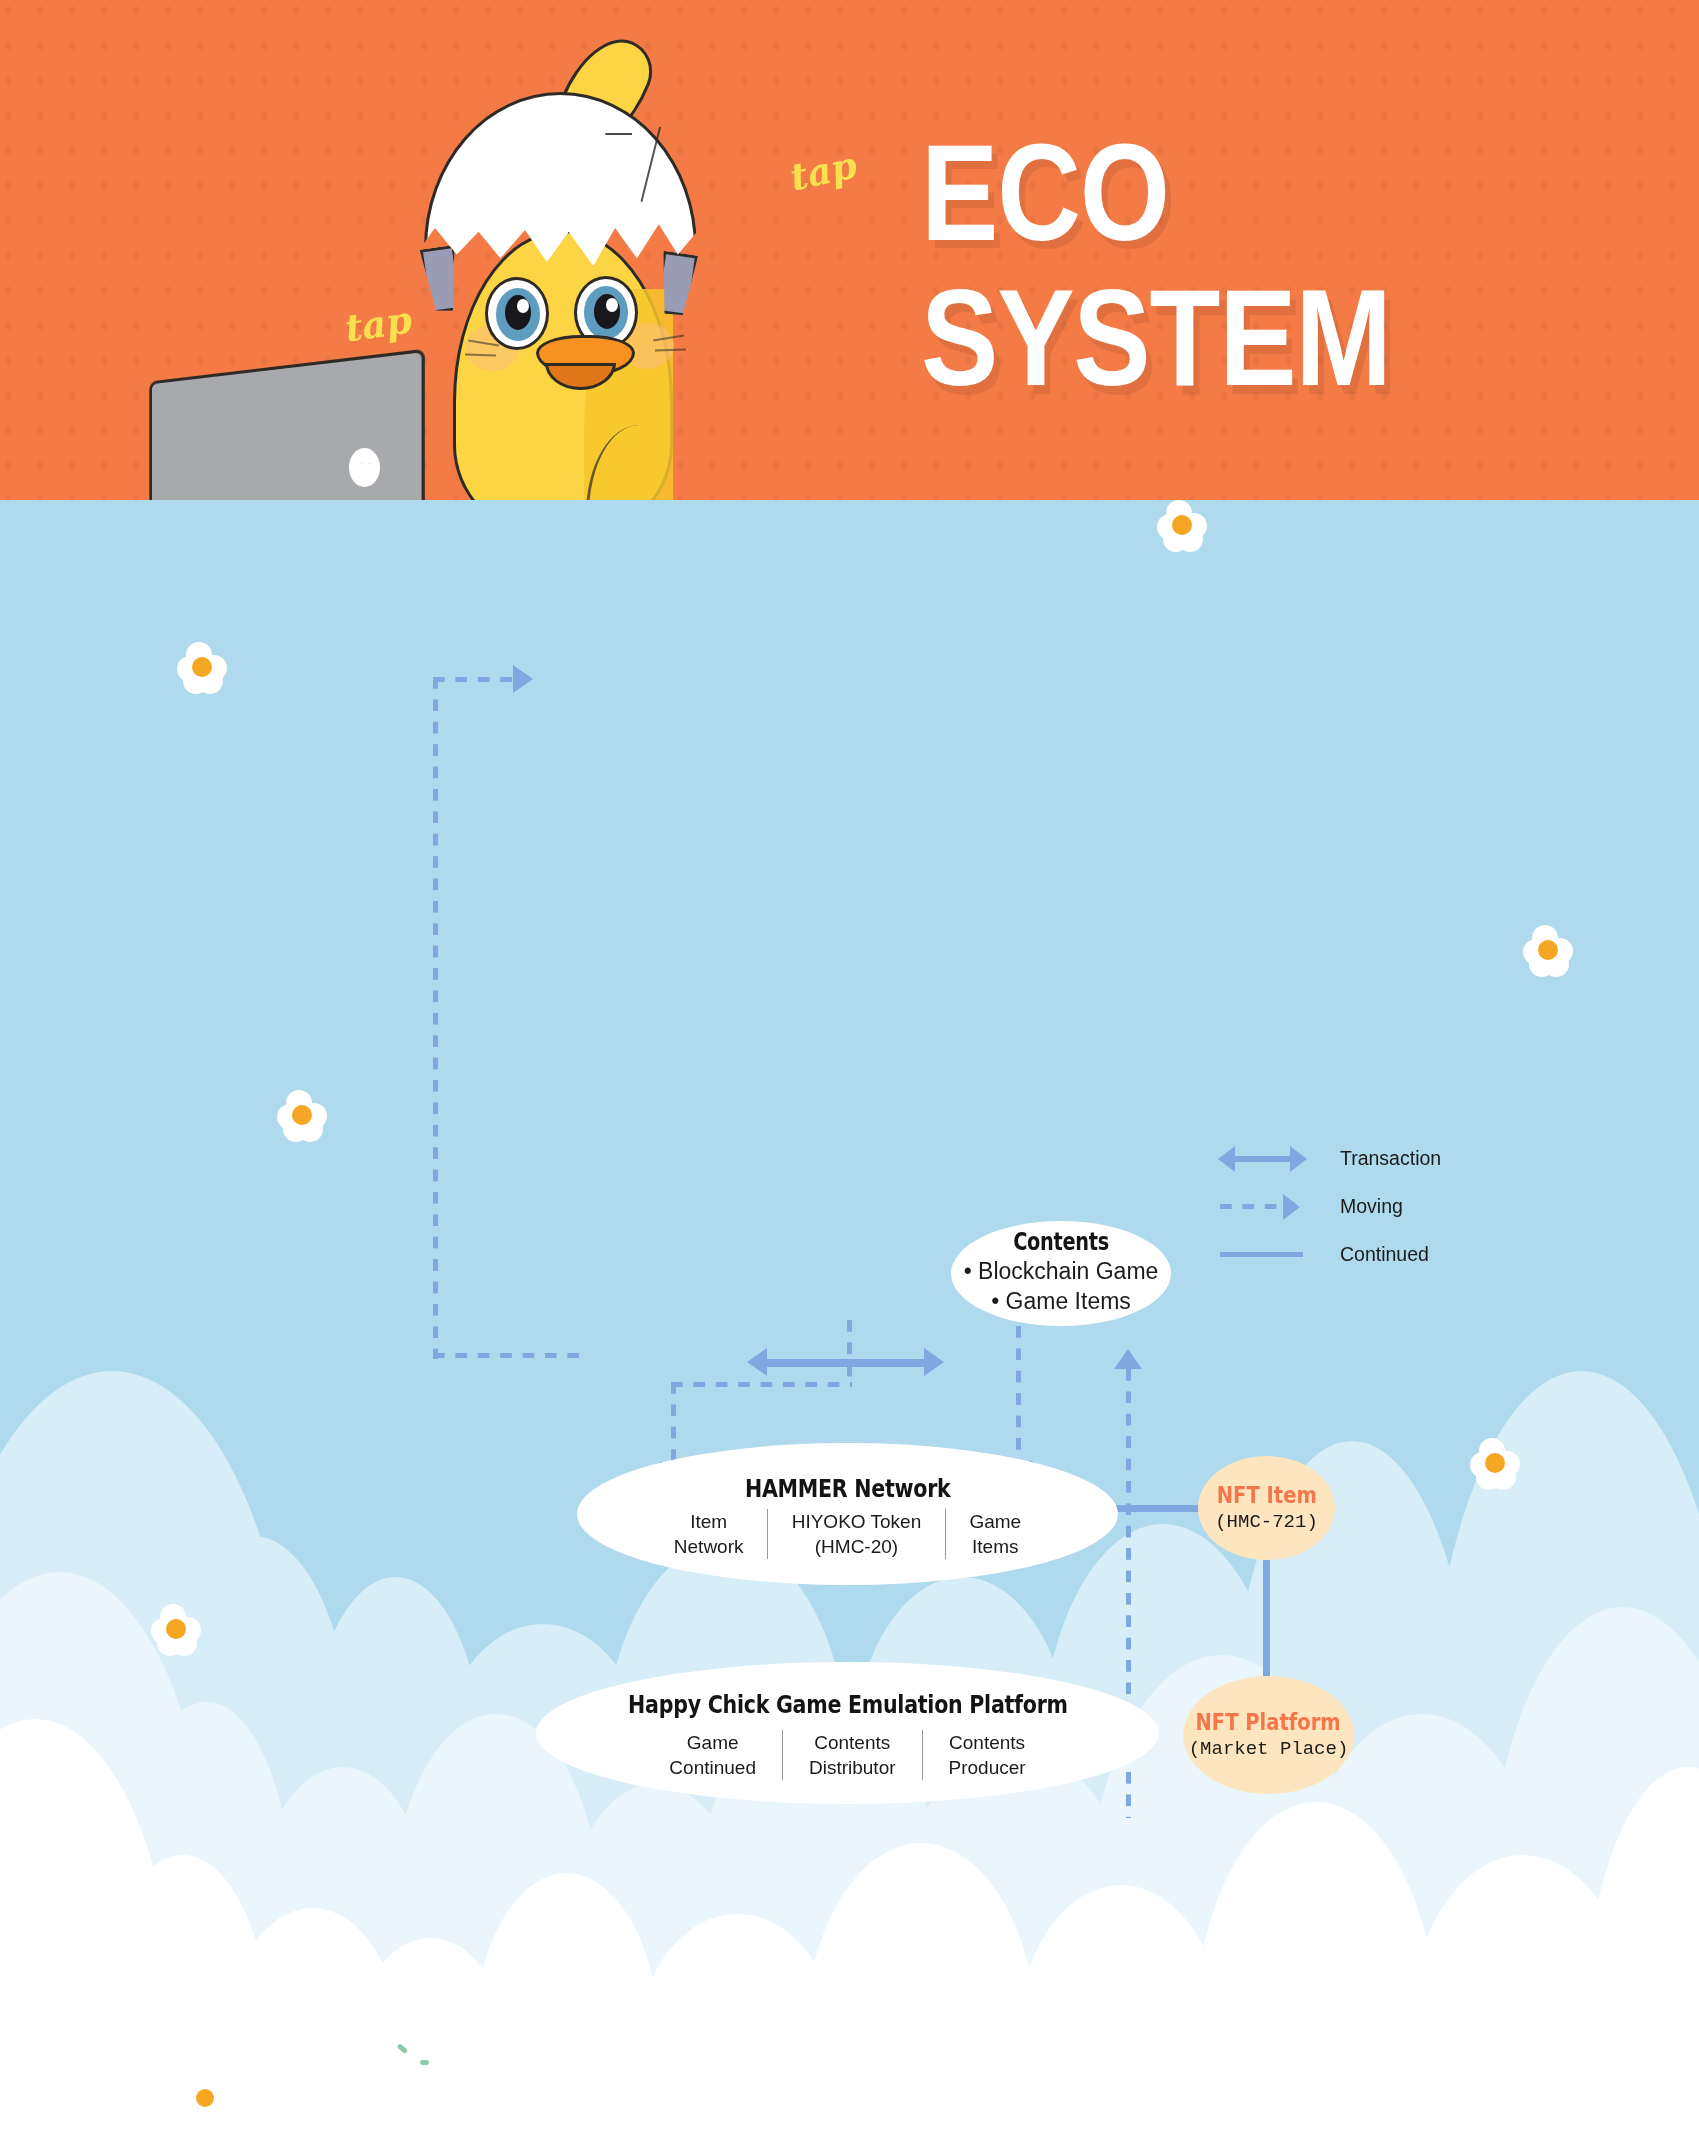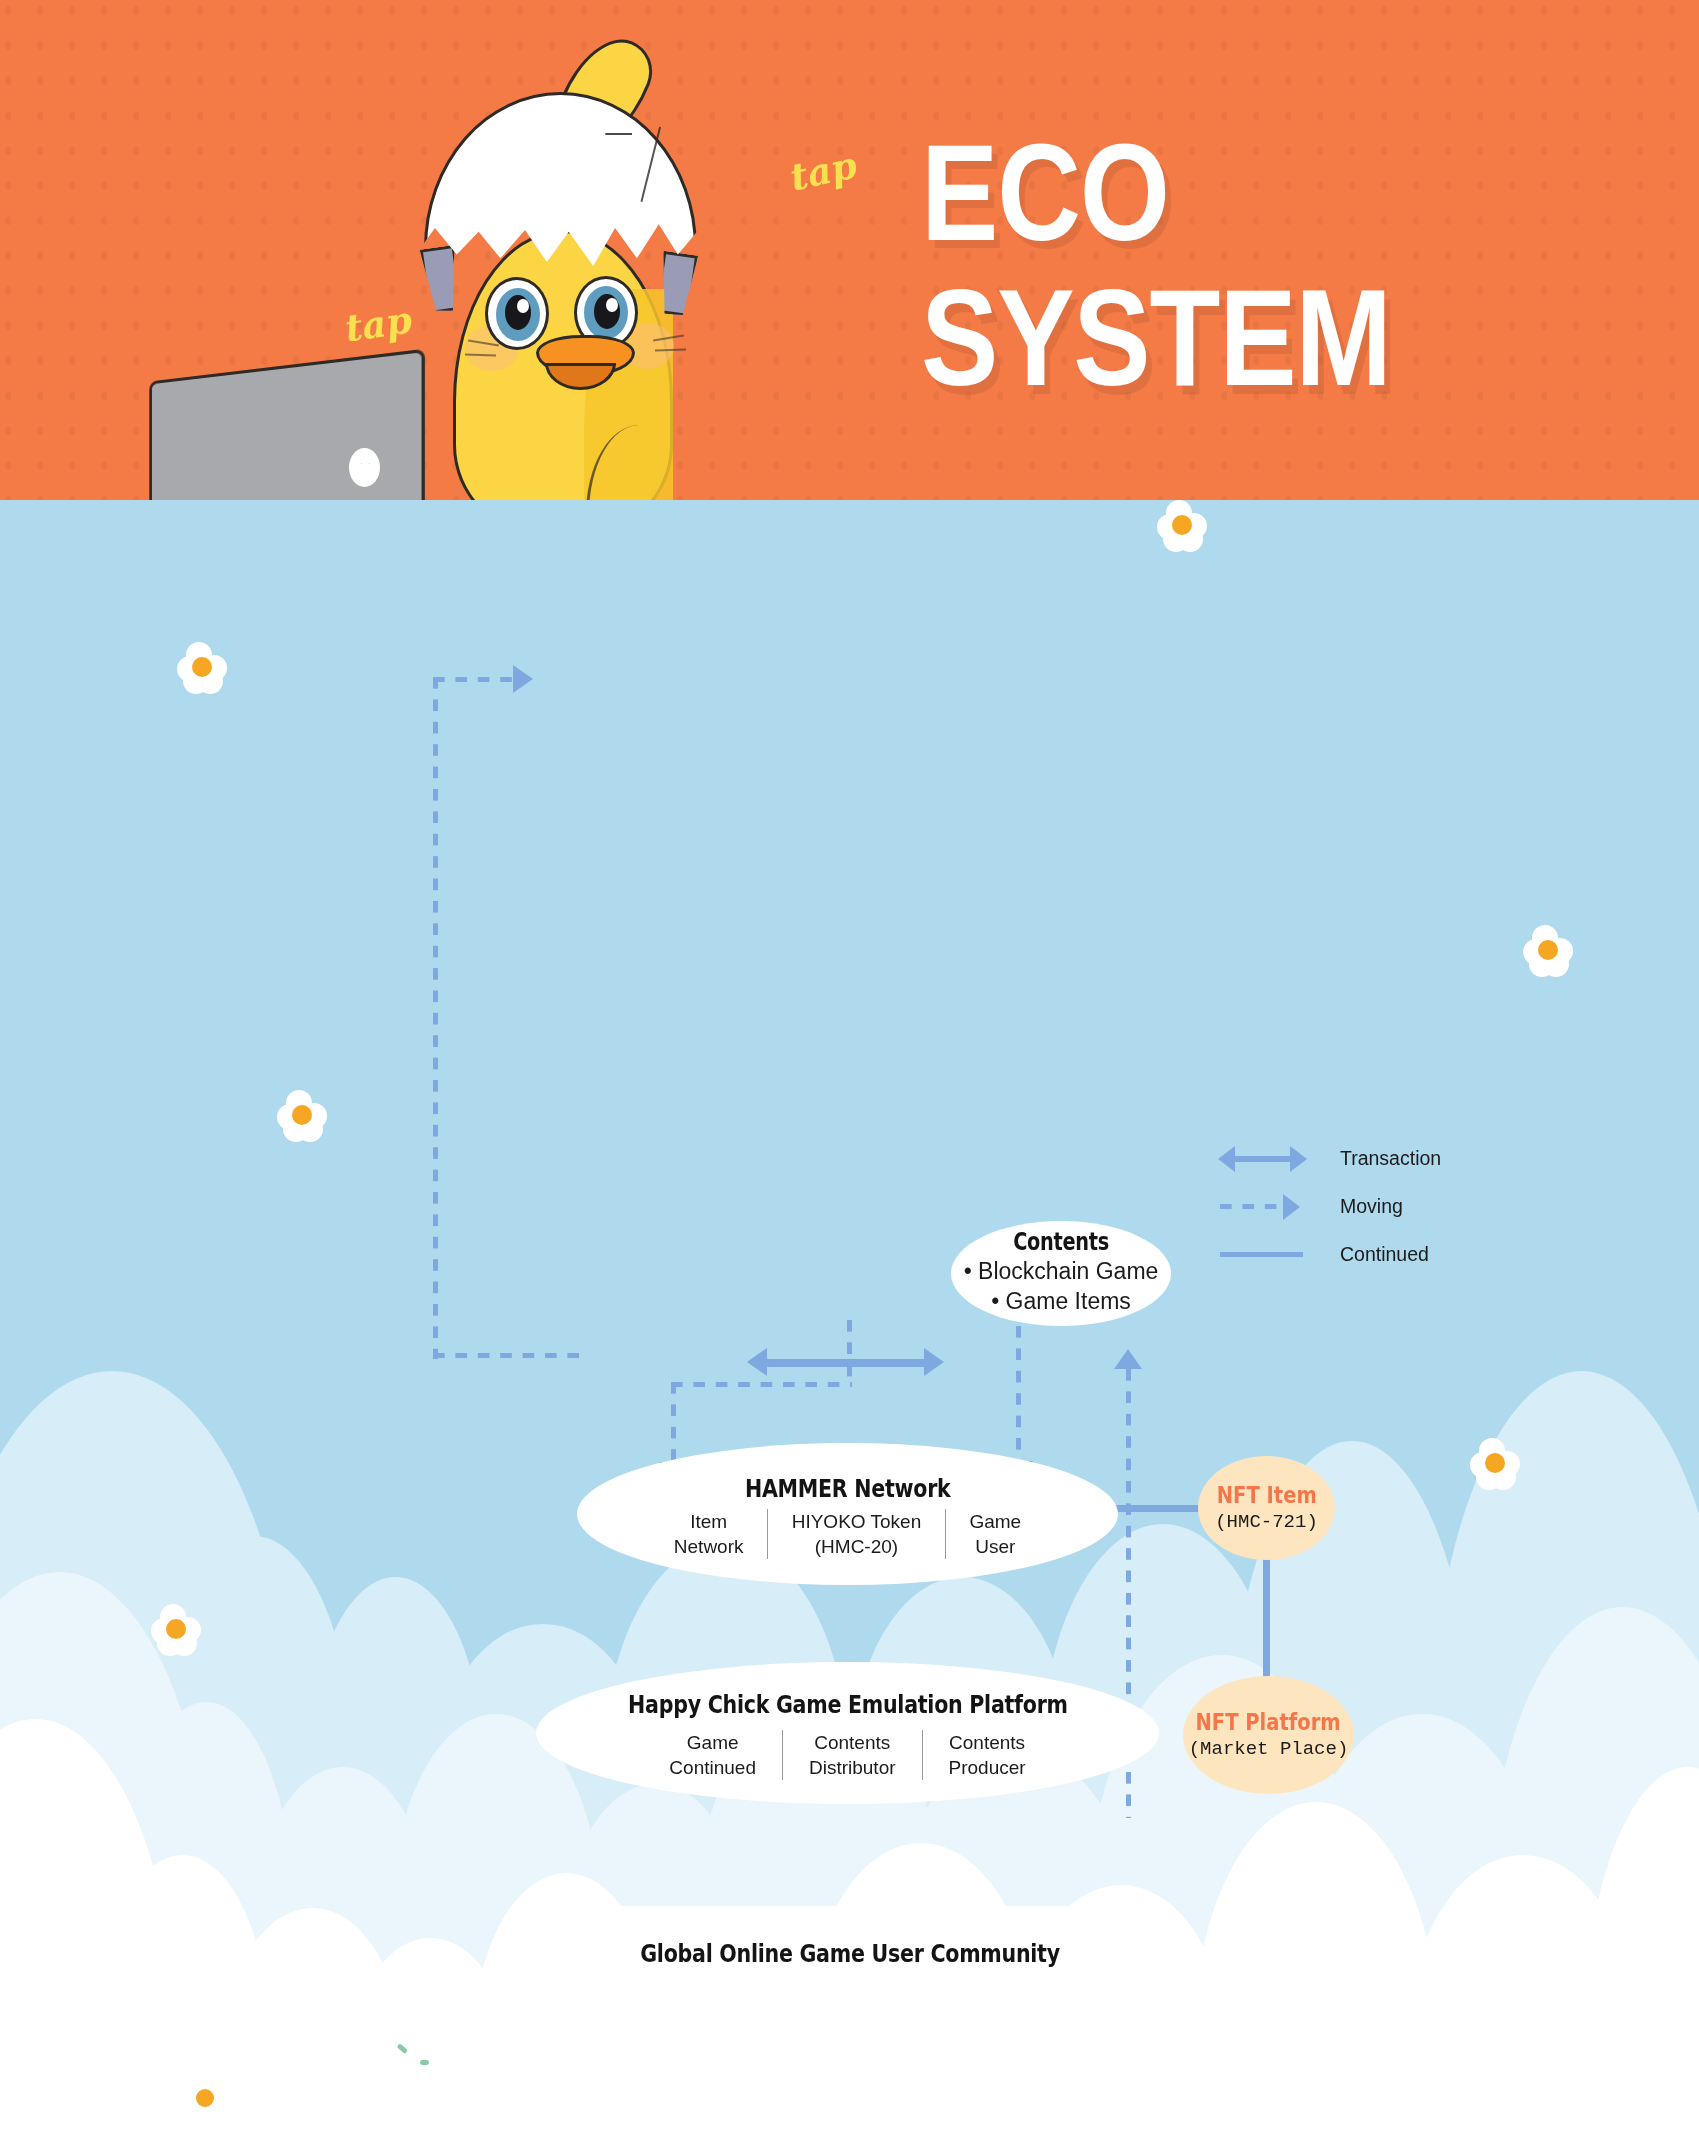--- a/index.html
+++ b/index.html
@@ -420,21 +420,21 @@
       <div class="col">
         <div>Item</div>
         <div>Network</div>
       </div>
       <div class="col">
         <div>HIYOKO Token</div>
         <div>(HMC-20)</div>
       </div>
       <div class="col">
         <div>Game</div>
-        <div>User</div>
+        <div>Items</div>
       </div>
     </div>
   </div>
 
   <div class="node" id="node-happy">
     <div class="node-title">Happy Chick Game Emulation Platform</div>
     <div class="cols">
       <div class="col">
         <div>Game</div>
         <div>Continued</div>
@@ -443,23 +443,20 @@
         <div>Contents</div>
         <div>Distributor</div>
       </div>
       <div class="col">
         <div>Contents</div>
         <div>Producer</div>
       </div>
     </div>
   </div>
 
-  <div class="node" id="node-community">
-    <div class="node-title">Global Online Game User Community</div>
-  </div>
 
   <div class="node-orange" id="node-nft-item">
     <div class="t">NFT Item</div>
     <div class="s">(HMC-721)</div>
   </div>
 
   <div class="node-orange" id="node-nft-platform">
     <div class="t">NFT Platform</div>
     <div class="s">(Market Place)</div>
   </div>

